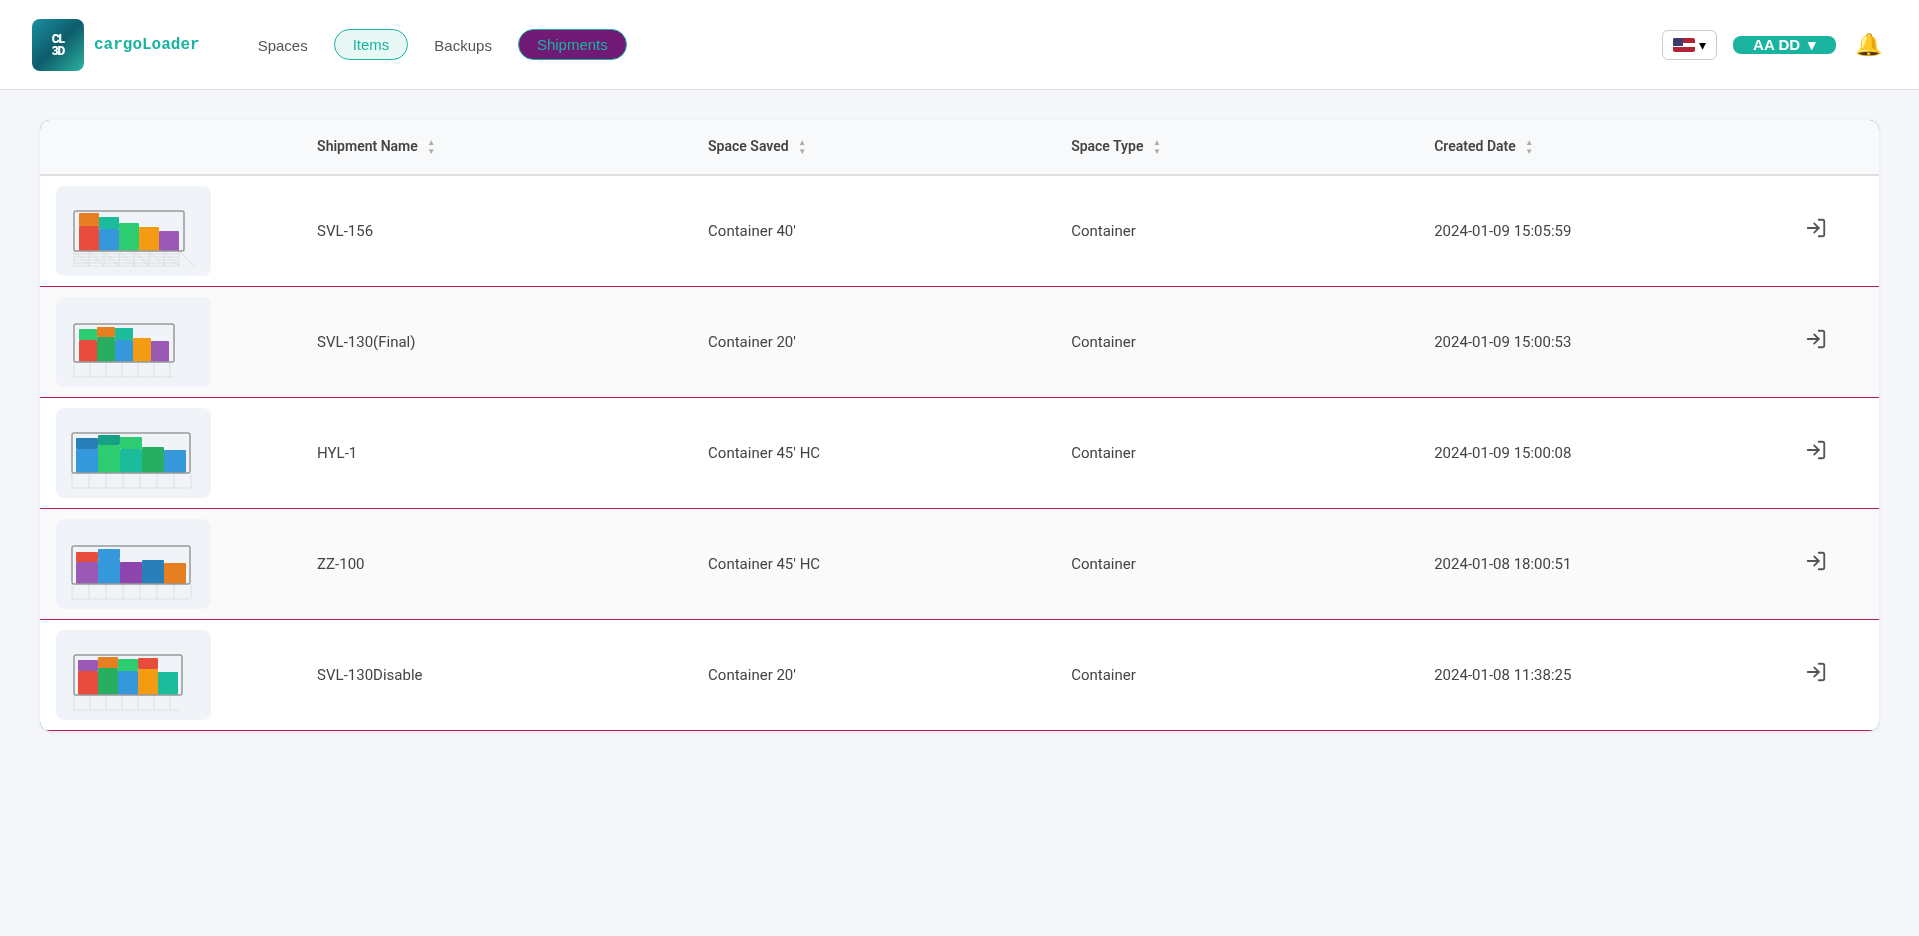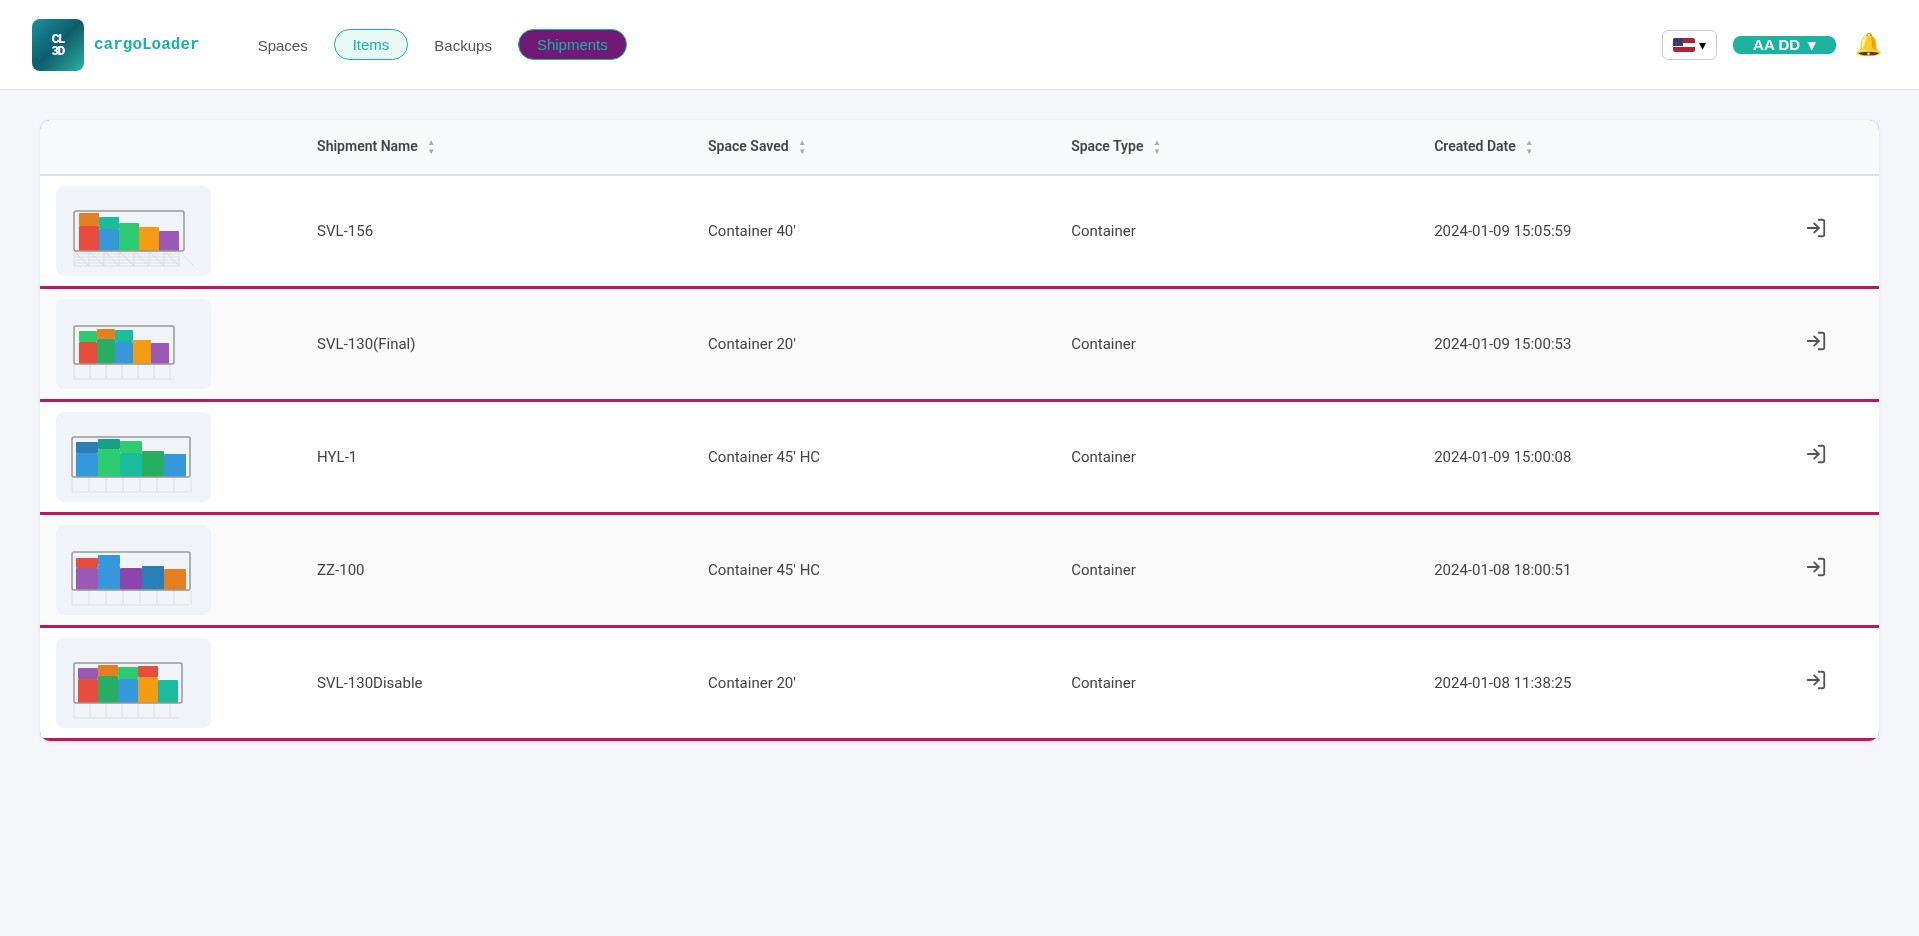--- a/index.html
+++ b/index.html
@@ -174,21 +174,21 @@
       line-height: 1;
     }
     .col-thumbnail { width: 130px; }
     .col-name { width: 280px; }
     .col-space { width: 260px; }
     .col-type { width: 260px; }
     .col-date { width: 260px; }
     .col-action { width: 60px; }
 
     tbody tr {
-      border-bottom: 3px solid #be185d;
+      border-bottom: 1px solid #be185d;
       background: #fff;
     }
     tbody tr:nth-child(even) {
       background: #fafafa;
     }
     tbody td {
       padding: 14px 16px;
       font-size: 15px;
       color: #444;
       vertical-align: middle;

